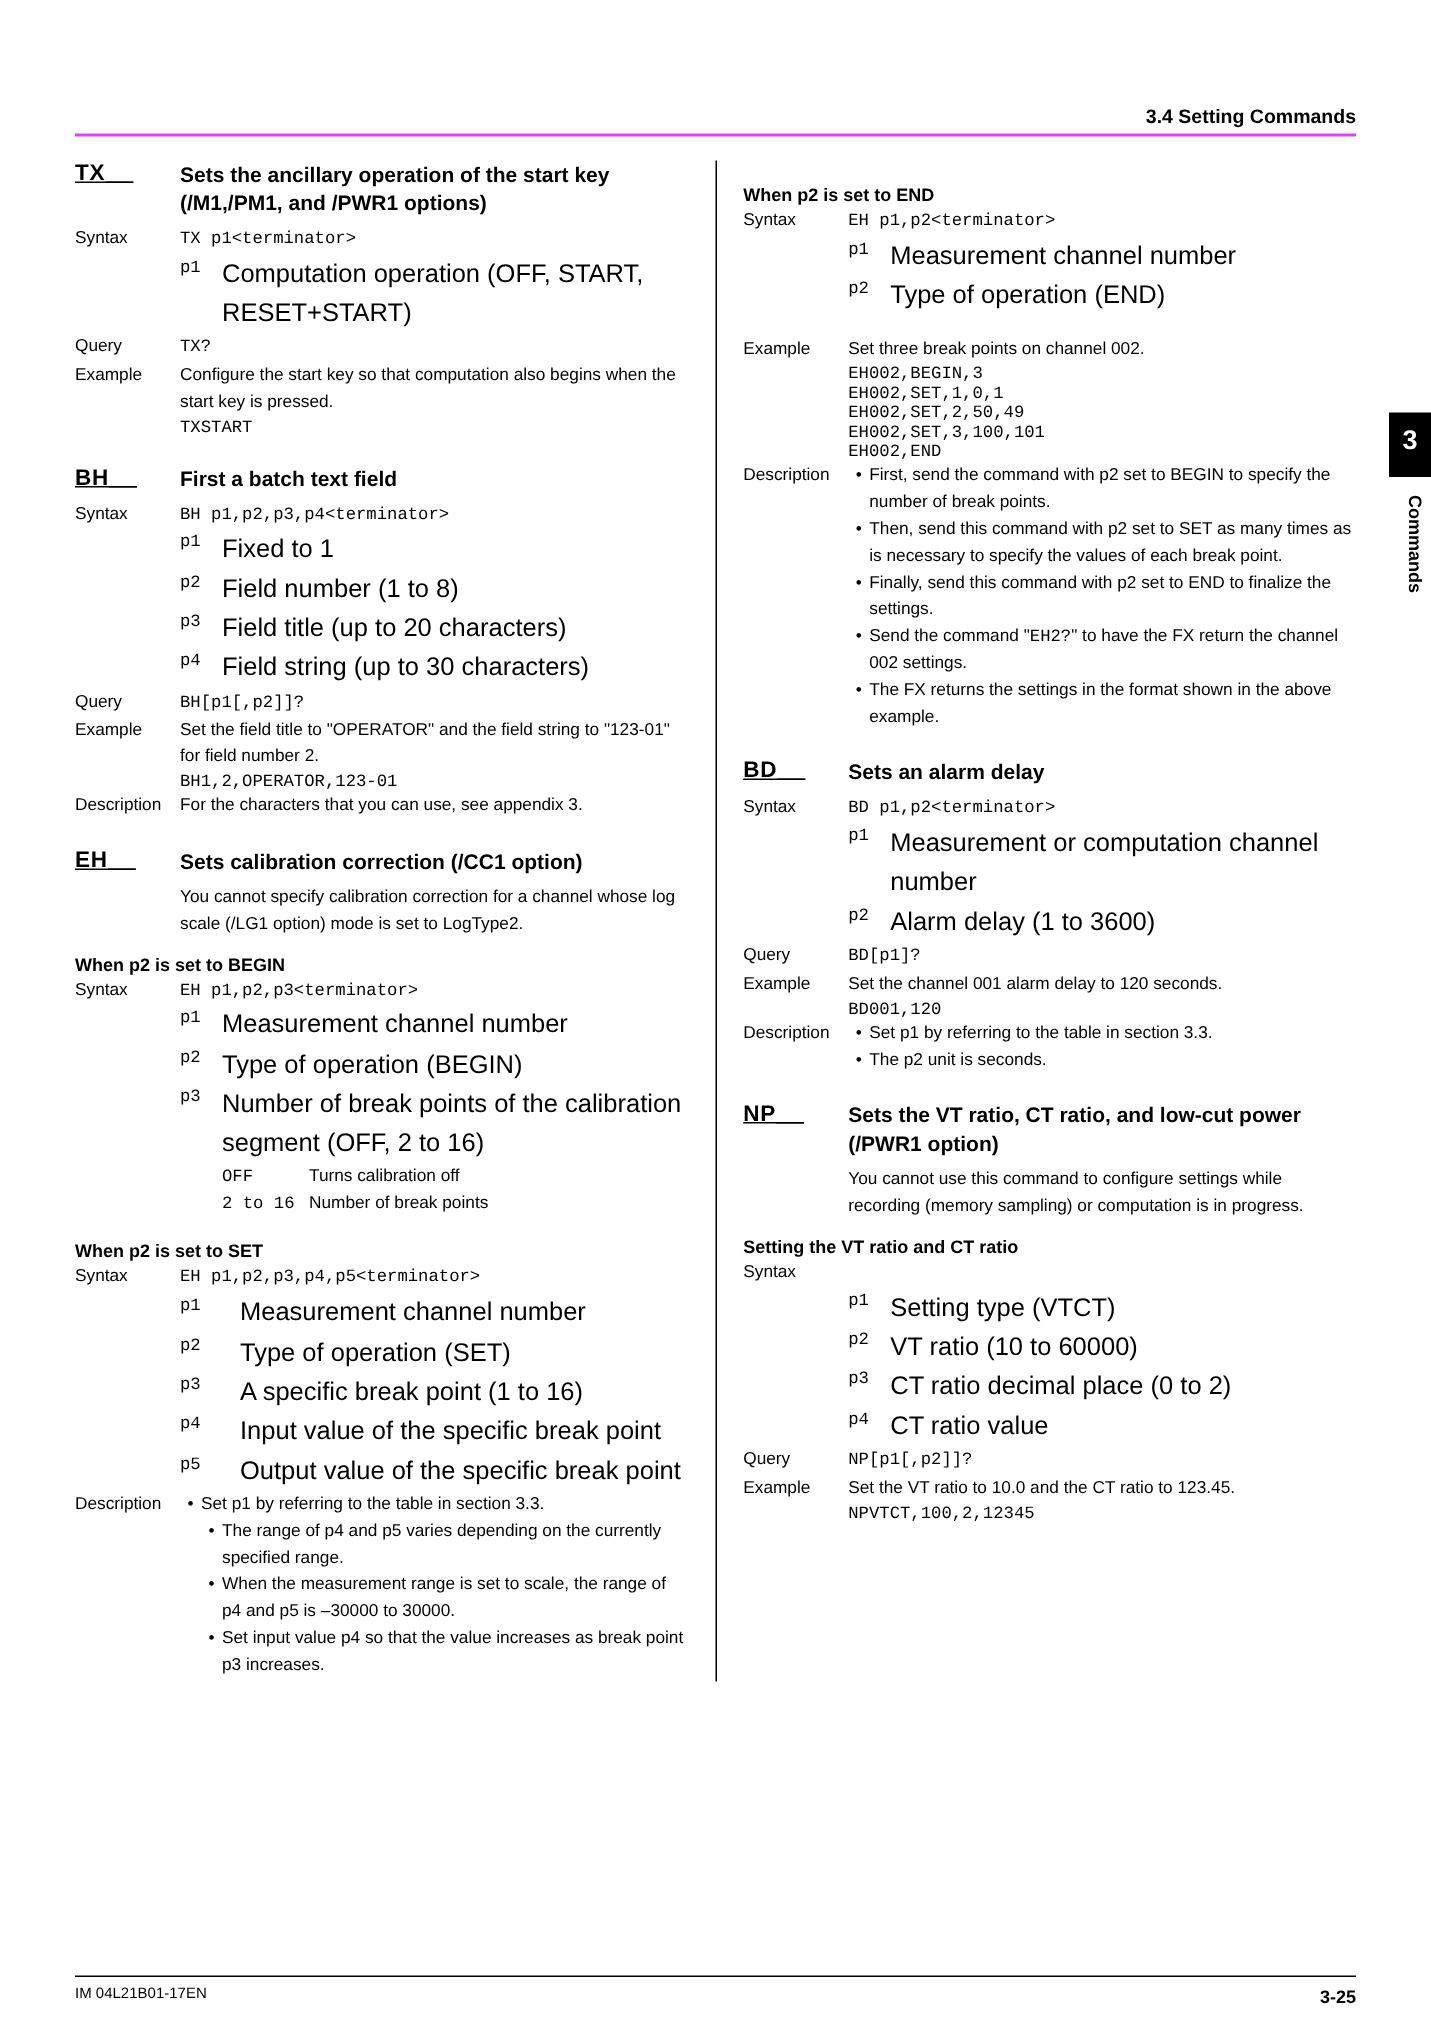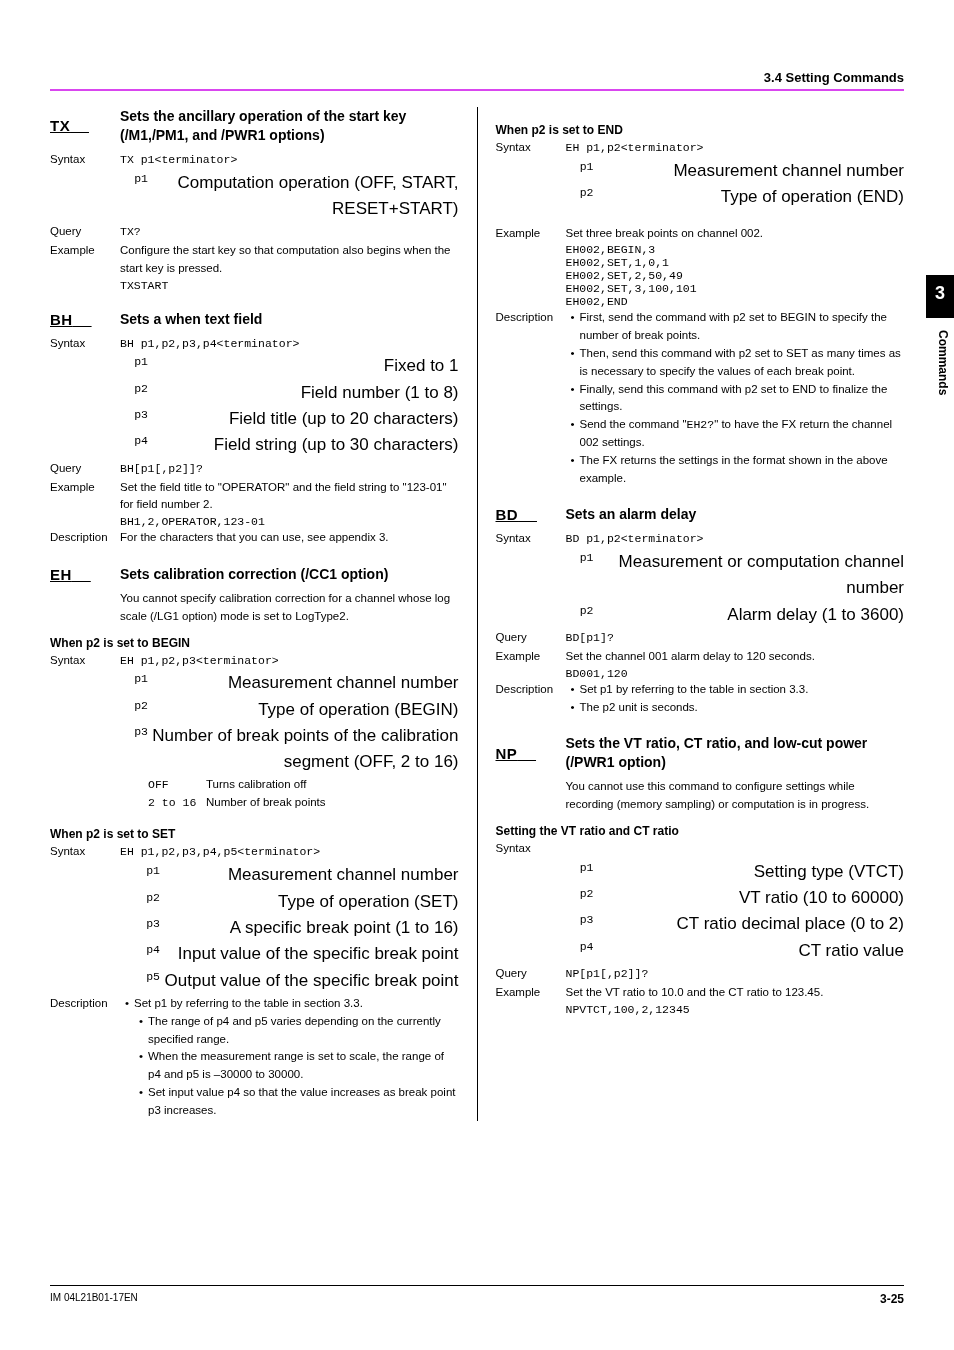--- a/index.html
+++ b/index.html
@@ -29,21 +29,21 @@
     flex: 1;
     padding-right: 18px;
   }
   .col + .col {
     border-left: 1px solid #000;
     padding-left: 18px;
     padding-right: 0;
   }
   .cmd-head {
     display: flex;
-    align-items: center;
+    align-items: flex-start;
     margin-top: 18px;
     margin-bottom: 6px;
   }
   .cmd-code {
     font-weight: bold;
     font-size: 15px;
     text-decoration: underline;
     width: 70px;
     flex-shrink: 0;
     letter-spacing: 0.5px;
@@ -71,21 +71,20 @@
     flex: 1;
     font-size: 11.5px;
   }
   .mono {
     font-family: "Courier New", monospace;
     font-size: 11.5px;
   }
   .param-row {
     display: flex;
     line-height: 1.55;
-    text-align: right;
   }
   .param-key {
     font-family: "Courier New", monospace;
     width: 28px;
     flex-shrink: 0;
     font-size: 11.5px;
   }
   .param-val {
     font-size: 17px;
     flex: 1;
@@ -130,21 +129,21 @@
   .side-label {
     position: absolute;
     right: 4px;
     top: 330px;
     writing-mode: vertical-rl;
     font-weight: bold;
     font-size: 12px;
   }
   .footer {
     position: absolute;
-    bottom: 44px;
+    bottom: 12px;
     left: 50px;
     right: 50px;
     border-top: 1px solid #000;
     padding-top: 6px;
     display: flex;
     justify-content: space-between;
     font-size: 10px;
   }
   .footer-right { font-weight: bold; font-size: 12px; }
   .intro-text {
@@ -179,21 +178,21 @@
       <div class="content mono">TX?</div>
     </div>
     <div class="row">
       <div class="label">Example</div>
       <div class="content">Configure the start key so that computation also begins when the start key is pressed.</div>
     </div>
     <div class="indent1 mono">TXSTART</div>
 
     <div class="cmd-head">
       <span class="cmd-code">BH</span>
-      <span class="cmd-title">Sets a when text field</span>
+      <span class="cmd-title">First a batch text field</span>
     </div>
     <div class="row">
       <div class="label">Syntax</div>
       <div class="content mono">BH p1,p2,p3,p4&lt;terminator&gt;</div>
     </div>
     <div class="indent1 param-row">
         <div class="param-key">p1</div>
         <div class="param-val">Fixed to 1</div>
       </div>
     <div class="indent1 param-row">

